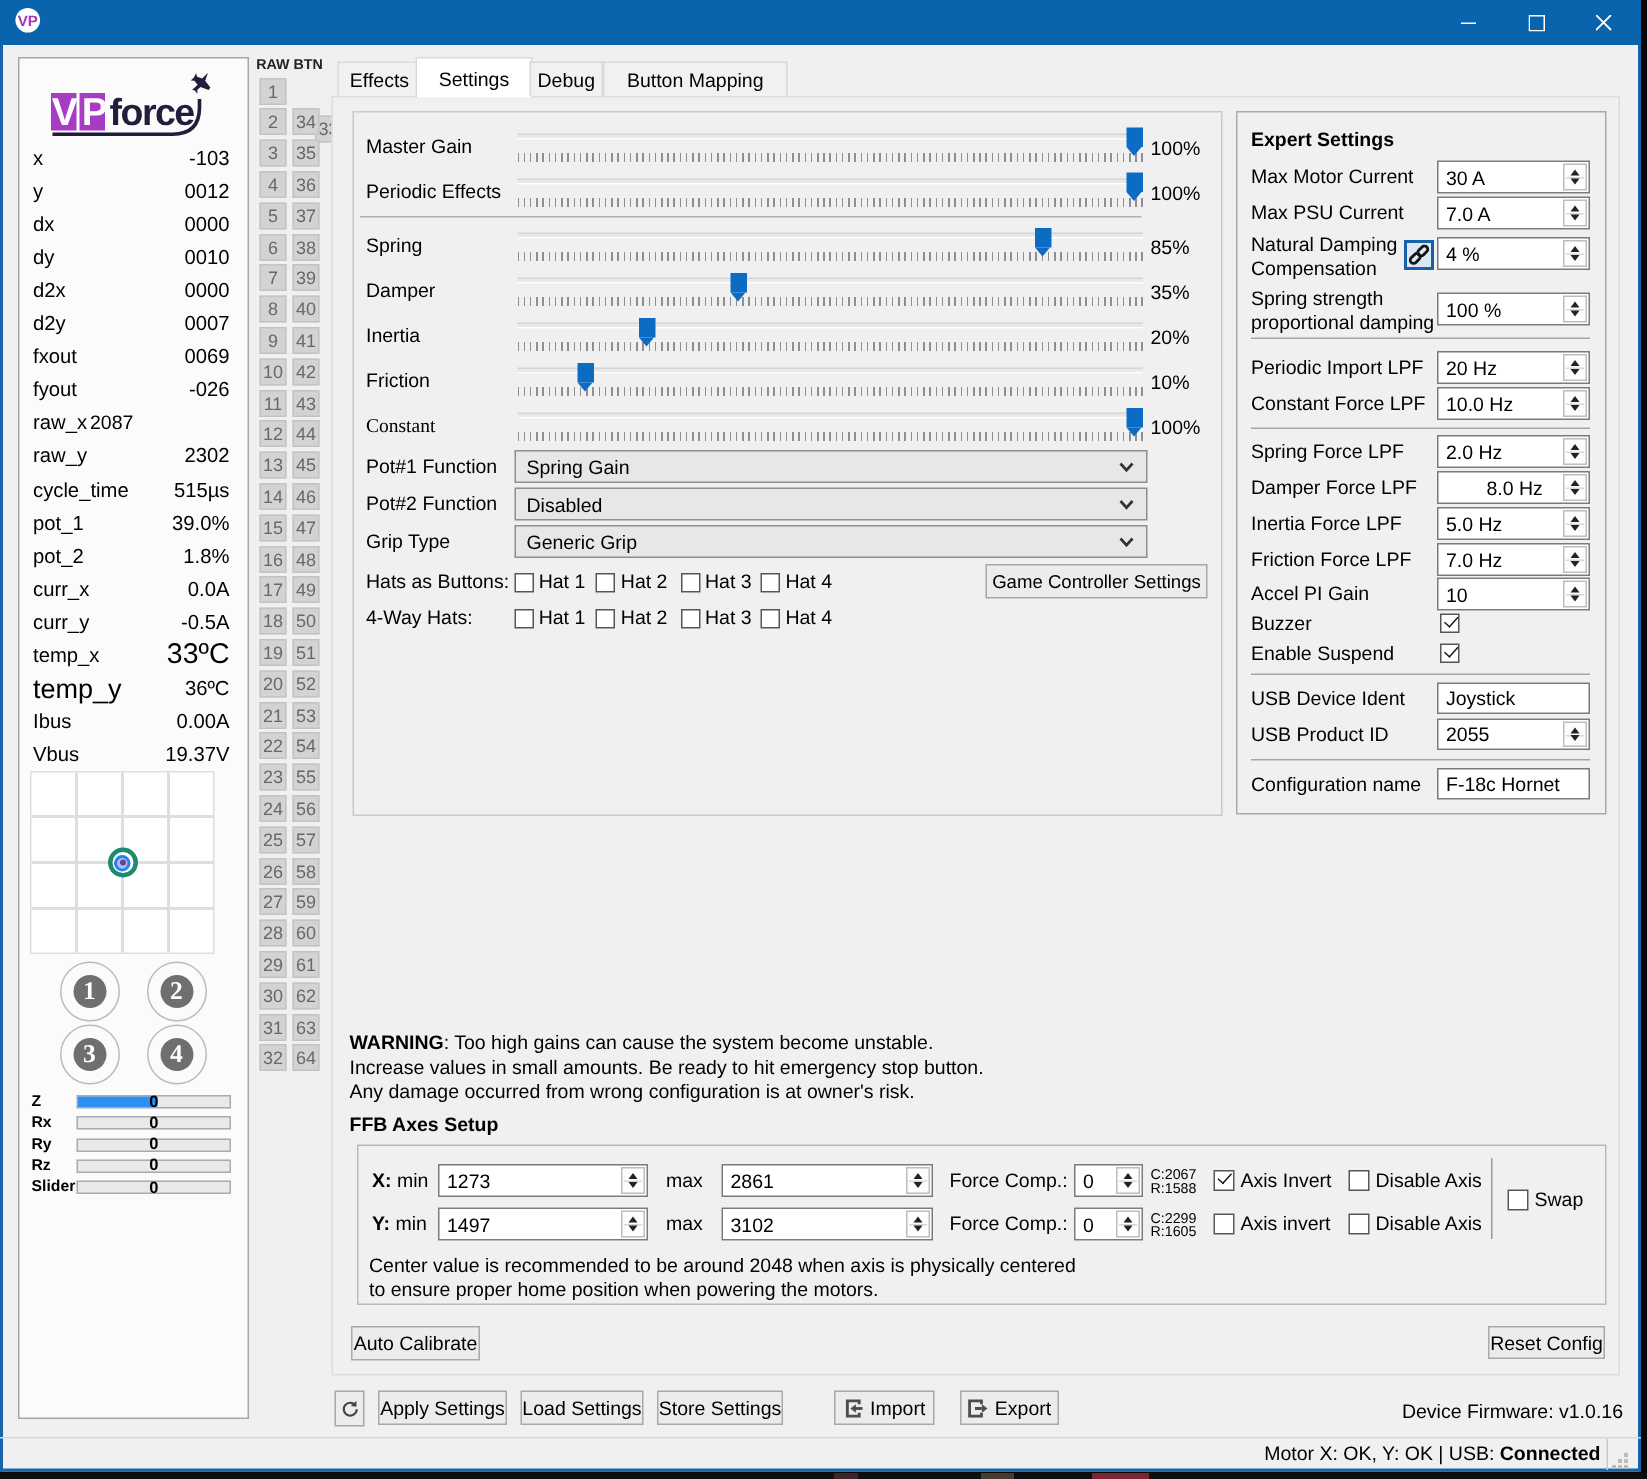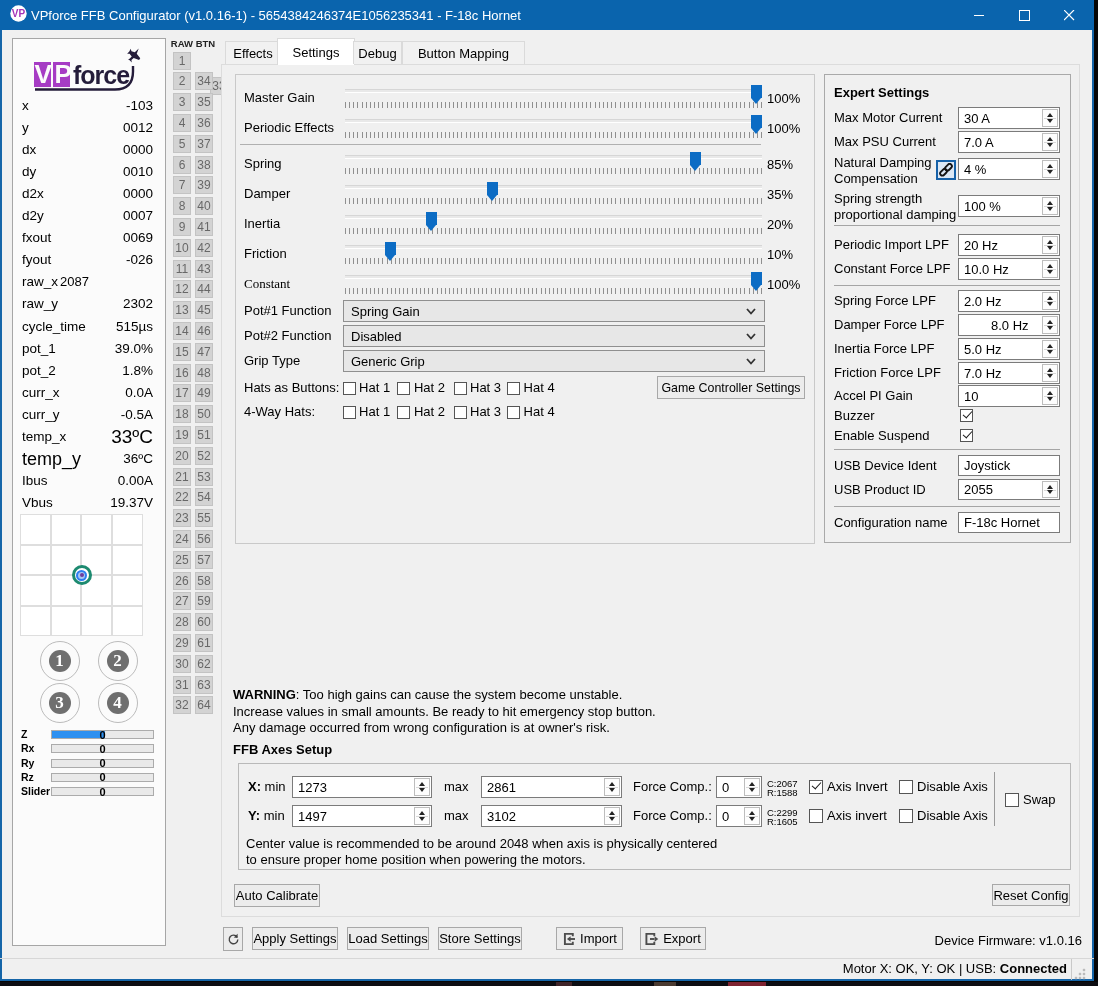--- a/index.html
+++ b/index.html
@@ -29,21 +29,20 @@
 .bar .fill{position:absolute;left:0;top:0;bottom:0;background:#2e90f0;}
 .bar .v{position:absolute;left:0;top:-2.5px;width:100%;text-align:center;font-size:11px;font-weight:bold;}
 .smalltext{font-size:9.5px;line-height:9.5px;}
 </style></head><body>
 <div id="frame"></div>
 <div id="titlebar">
  <svg class="abs" style="left:10px;top:5px" width="17" height="17" viewBox="0 0 17 17">
   <circle cx="8.5" cy="8.5" r="8.2" fill="#fff"></circle>
   <text x="8.5" y="12.2" font-size="10" font-weight="bold" fill="#a434b8" text-anchor="middle" font-family="Liberation Sans">VP</text>
  </svg>
- <div class="lbl" style="left:31px;top:8px;color:#fff;font-size:13px;">VPforce FFB Configurator (v1.0.16-1) - 5654384246374E1056235341 - F-18c Hornet</div>
  <svg class="abs" style="left:974px;top:10px" width="11" height="11" viewBox="0 0 11 11">
       <line x1="0" y1="5.5" x2="10" y2="5.5" stroke="#fff" stroke-width="1"></line>
     </svg>
  <svg class="abs" style="left:1019px;top:10px" width="11" height="11" viewBox="0 0 11 11">
       <rect x="0.5" y="0.5" width="10" height="10" fill="none" stroke="#fff" stroke-width="1"></rect>
     </svg>
  <svg class="abs" style="left:1064px;top:10px" width="11" height="11" viewBox="0 0 11 11">
       <path d="M0,0 L10,10 M10,0 L0,10" stroke="#fff" stroke-width="1.2"></path>
     </svg>
 </div>

